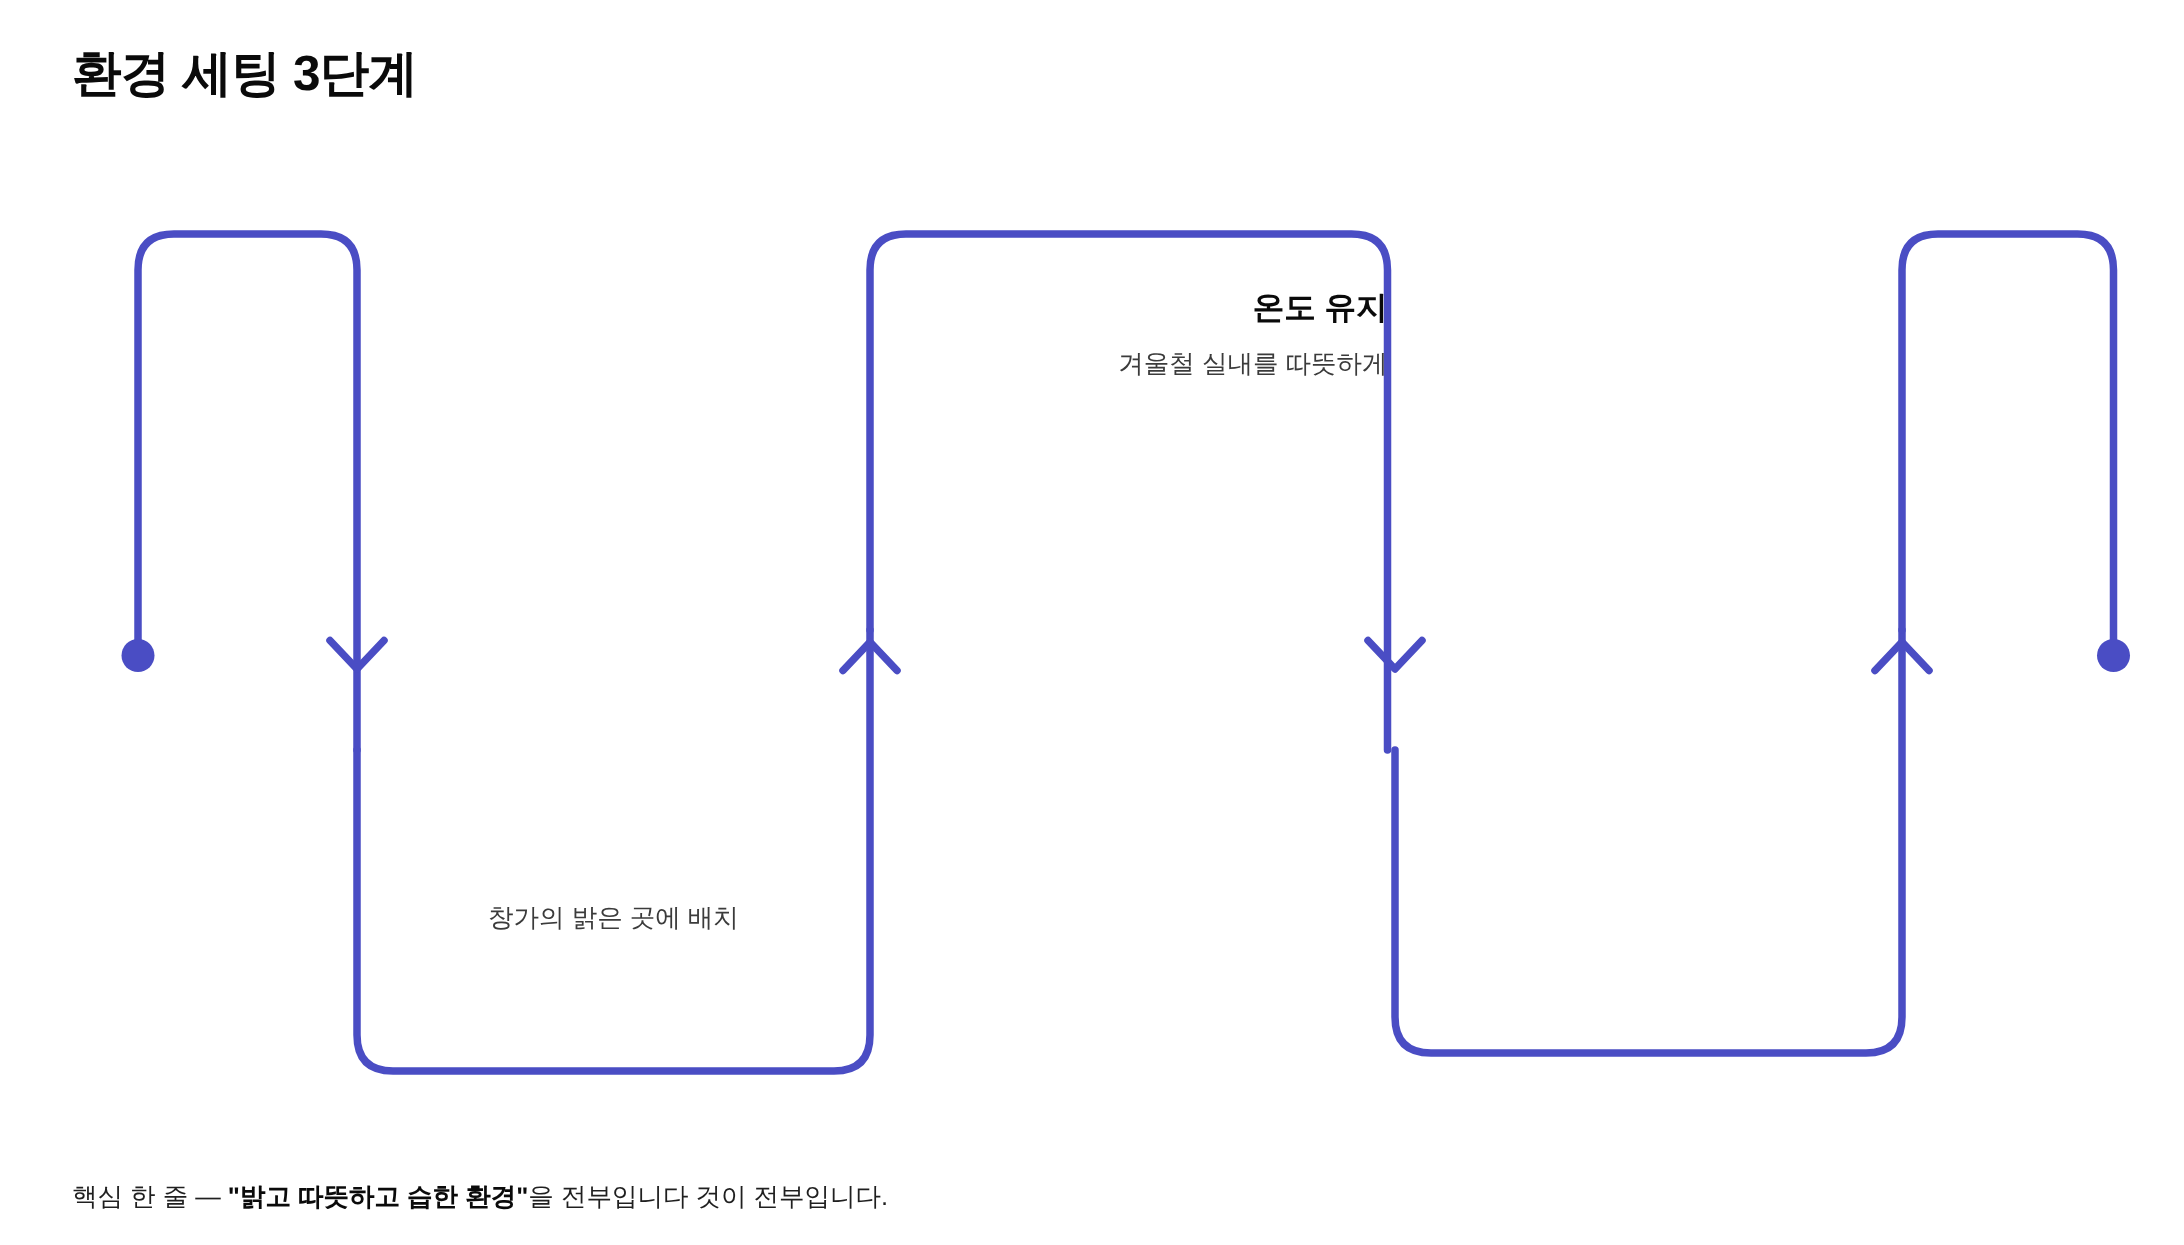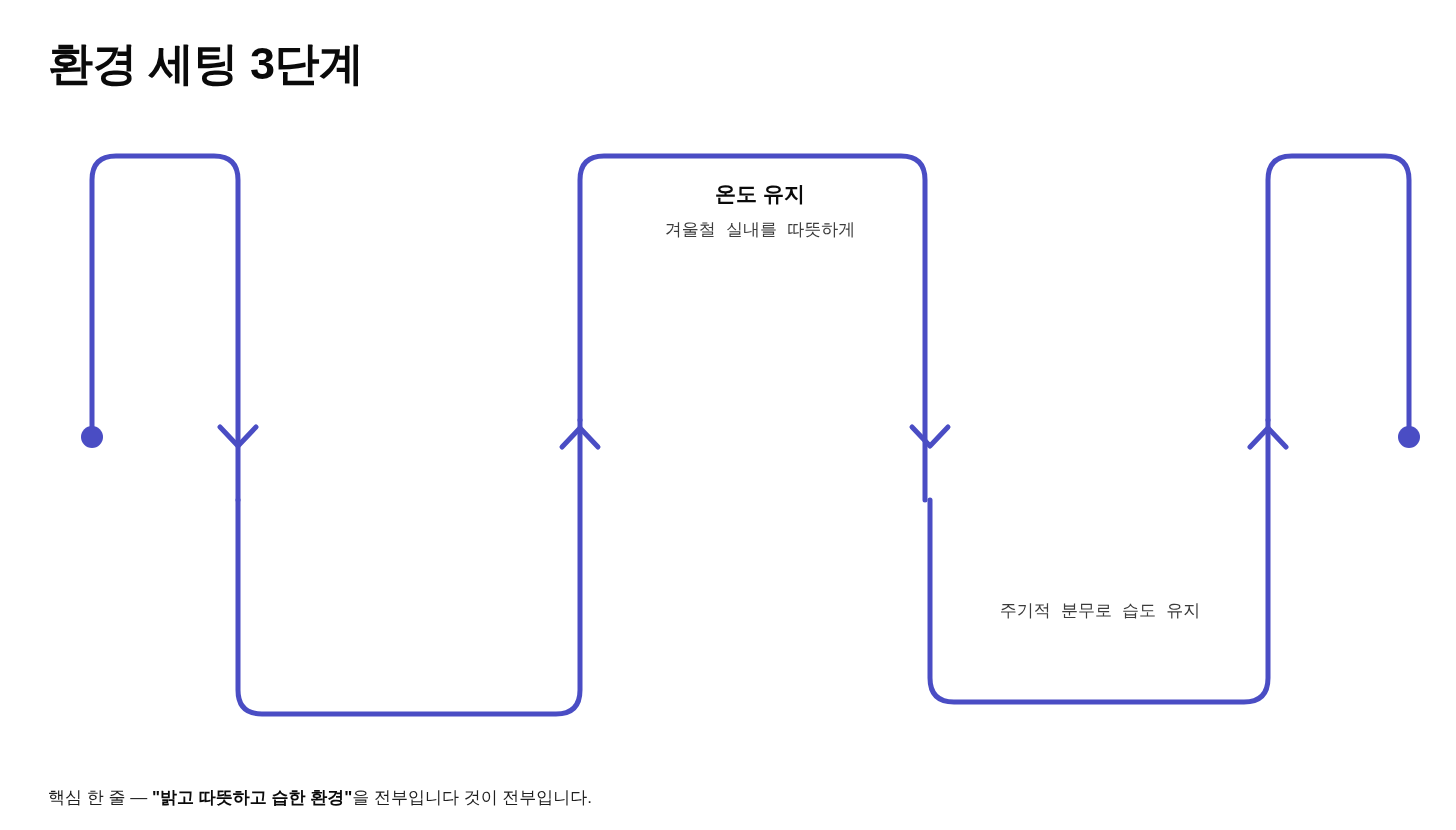--- a/index.html
+++ b/index.html
@@ -16,21 +16,21 @@
     font-family: "Liberation Sans", "DejaVu Sans", sans-serif;
     color: #111111;
     -webkit-font-smoothing: antialiased;
   }
 
   
   .page-title {
     position: absolute;
     left: 48px;
     top: 8px;
-    font-size: 45px;
+    font-size: 33px;
     font-weight: 700;
     letter-spacing: -0.5px;
     line-height: 1.15;
     color: #0a0a0a;
     white-space: nowrap;
   }
 
   
   .diagram {
     position: absolute;
@@ -58,25 +58,24 @@
     line-height: 1.3;
     white-space: nowrap;
   }
   .step-desc {
     margin-top: 13px;
     font-size: 17px;
     font-weight: 400;
     color: #3b3b3b;
     line-height: 1.35;
     white-space: nowrap;
-    font-family: Liberation Mono, monospace;
   }
 
   .step-1 { left: 244px; top: 588px; }
-  .step-2 { left: 595px; top: 180px; }
+  .step-2 { left: 595px; top: 192px; text-align: right; }
   .step-3 { left: 935px; top: 588px; }
 
   
   .footer-note {
     position: absolute;
     left: 48px;
     top: 768px;
     font-size: 17px;
     line-height: 1.5;
     color: #1f1f1f;
@@ -112,26 +111,26 @@
     <path d="M 912,427 L 930,446 L 948,427" fill="none" stroke="#4a4dc4" stroke-width="5" stroke-linecap="round" stroke-linejoin="round"></path>
 
     <path d="M 1250,447 L 1268,428 L 1286,447" fill="none" stroke="#4a4dc4" stroke-width="5" stroke-linecap="round" stroke-linejoin="round"></path>
 
     <circle cx="92" cy="437" r="11" fill="#4a4dc4"></circle>
     <circle cx="1409" cy="437" r="11" fill="#4a4dc4"></circle>
   </svg>
 </div>
 
 <div class="step step-1">
+  <div class="step-desc">창가의 밝은 곳에 배치</div>
 </div>
 
 <div class="step step-2">
   <div class="step-title">온도 유지</div>
   <div class="step-desc">겨울철 실내를 따뜻하게</div>
 </div>
 
 <div class="step step-3">
-  <div class="step-desc">주기적 분무로 습도 유지</div>
 </div>
 
 <p class="footer-note">
   <span>핵심 한 줄 — </span><span class="emph">"밝고 따뜻하고 습한 환경"</span><span>을 전부입니다 것이 전부입니다.</span>
 </p>
 
 </body></html>

